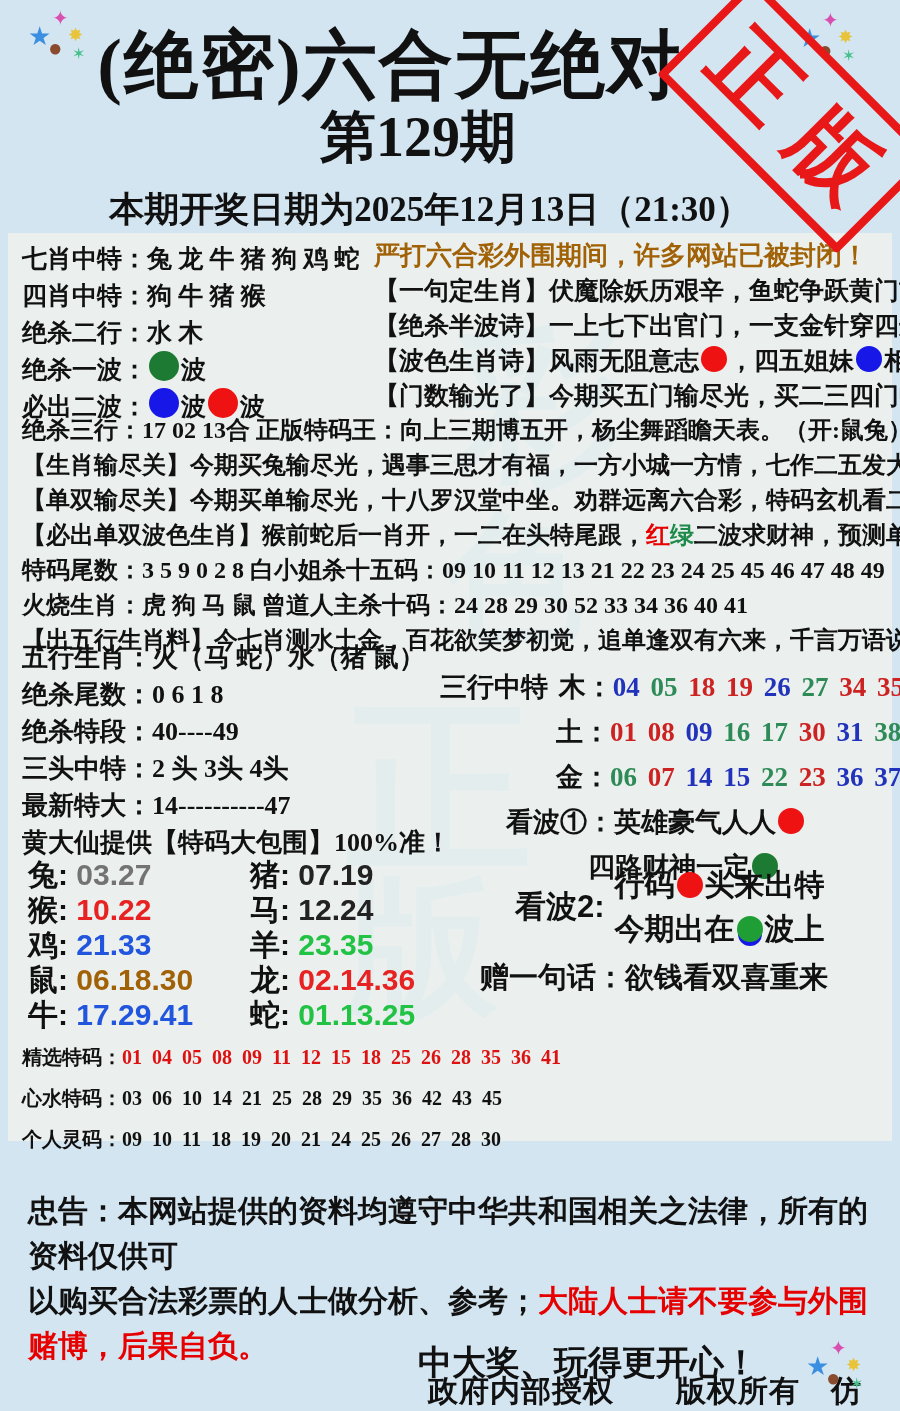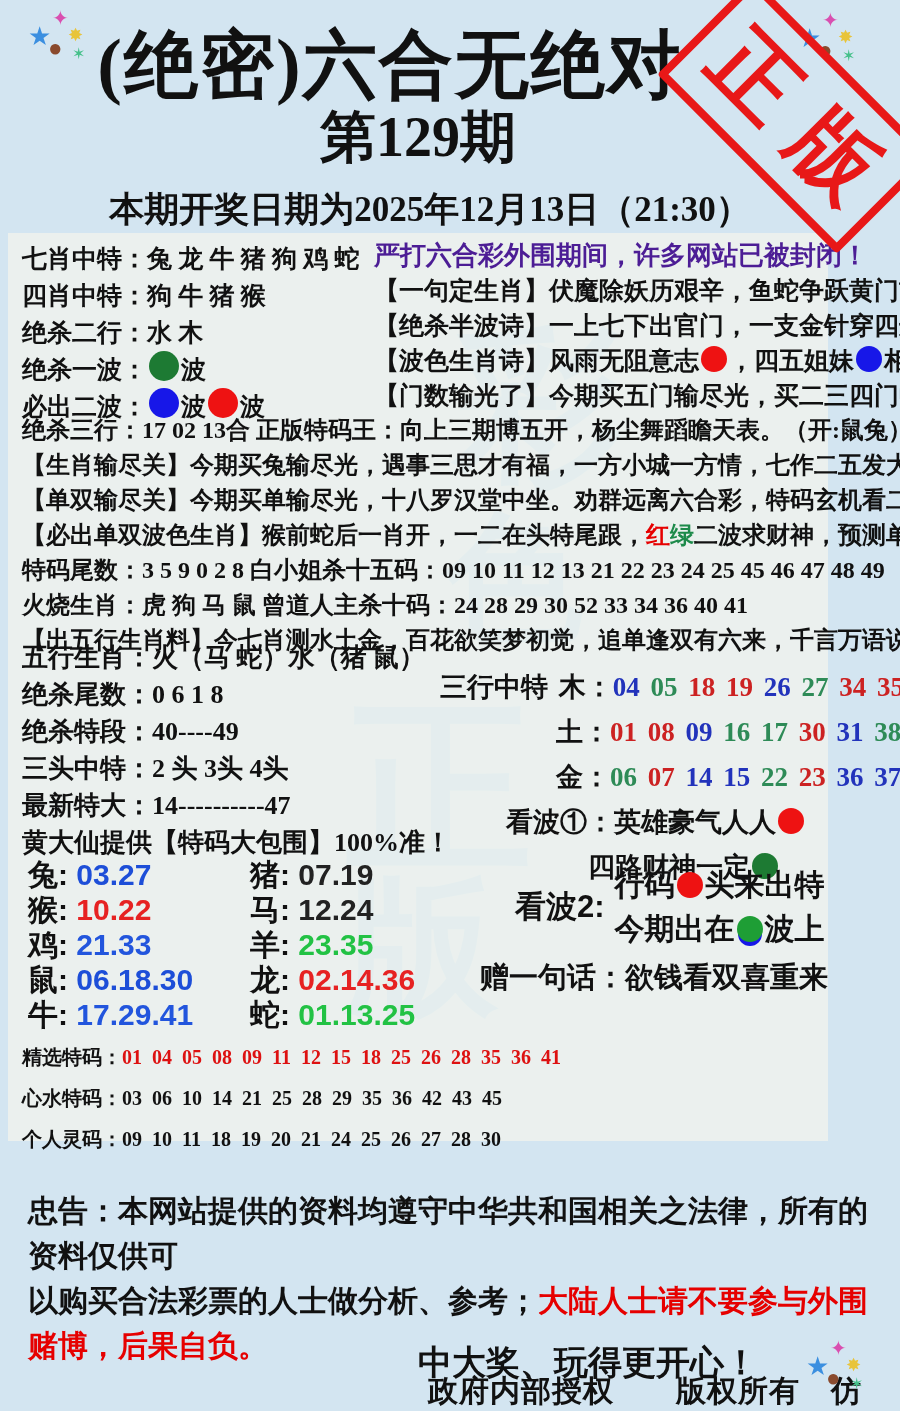--- a/index.html
+++ b/index.html
@@ -12,21 +12,21 @@
   .wm3{left:346px;top:696px;font-size:186px;}
   .wm4{left:346px;top:872px;font-size:152px;}
   
   .title{position:absolute;left:0;top:16px;width:780px;text-align:center;font-size:74px;font-weight:bold;z-index:2;letter-spacing:2px;}
   .issue{position:absolute;left:0;top:100px;width:836px;text-align:center;font-size:56px;font-weight:bold;z-index:2;}
   .date{position:absolute;left:0;top:186px;width:860px;text-align:center;font-size:35px;font-weight:bold;z-index:2;}
   .stamp{position:absolute;left:668px;top:48px;width:238px;height:120px;border:8px solid #e81818;border-radius:4px;
          display:flex;align-items:center;justify-content:center;gap:26px;transform:rotate(45deg);
          z-index:3;color:#e81818;font-size:86px;font-weight:bold;}
   
-  .panel{position:absolute;left:8px;top:233px;width:820px;height:908px;background:rgba(237,241,238,.93);z-index:2;}
+  .panel{position:absolute;left:8px;top:233px;width:884px;height:908px;background:rgba(237,241,238,.93);z-index:2;}
   .row{white-space:nowrap;}
   .lt{position:absolute;left:14px;top:7px;width:360px;font-size:25px;font-weight:bold;line-height:37px;}
   .lt .dot{width:30px;height:30px;}
   .rt{position:absolute;left:366px;top:5px;width:516px;font-size:25px;font-weight:bold;line-height:35px;}
   .warn{color:#e60000;font-size:26px;}
   .fullrows{position:absolute;left:14px;top:180px;width:866px;font-size:24px;font-weight:bold;line-height:35px;}
   .midleft{position:absolute;left:14px;top:406px;width:410px;font-size:26px;font-weight:bold;line-height:37px;}
   .midright{position:absolute;left:432px;top:412px;width:452px;font-size:27px;font-weight:bold;margin-top:20px;}
   .midright .row{line-height:45px;word-spacing:4px;}
   .indent{padding-left:116px;}
@@ -104,21 +104,21 @@
 
     <div class="lt">
       <div class="row"><span>七肖中特：兔 龙 牛 猪 狗 鸡 蛇</span></div>
       <div class="row"><span>四肖中特：狗 牛 猪 猴</span></div>
       <div class="row"><span>绝杀二行：水 木</span></div>
       <div class="row"><span>绝杀一波：</span><span class="dot" style="background: rgb(29, 122, 51);"></span><span>波</span></div>
       <div class="row"><span>必出二波：</span><span class="dot" style="background: rgb(23, 23, 232);"></span><span>波</span><span class="dot" style="background: rgb(238, 18, 18);"></span><span>波</span></div>
     </div>
 
     <div class="rt">
-      <div class="row warn"><span style="color: #4c1d95;">严打六合彩外围期间，许多网站已被封闭！</span></div>
+      <div class="row warn"><span style="color: #a16207;">严打六合彩外围期间，许多网站已被封闭！</span></div>
       <div class="row"><span>【一句定生肖】伏魔除妖历艰辛，鱼蛇争跃黄门前。</span></div>
       <div class="row"><span>【绝杀半波诗】一上七下出官门，一支金针穿四边。</span></div>
       <div class="row"><span>【波色生肖诗】风雨无阻意志</span><span class="dot" style="background: rgb(238, 18, 18);"></span><span>，四五姐妹</span><span class="dot" style="background: rgb(23, 23, 232);"></span><span>相随。</span></div>
       <div class="row"><span>【门数输光了】今期买五门输尽光，买二三四门中。</span></div>
     </div>
 
     <div class="fullrows">
       <div class="row"><span>绝杀三行：17  02  13合    正版特码王：向上三期博五开，杨尘舞蹈瞻天表。（开:鼠兔）</span></div>
       <div class="row"><span>【生肖输尽关】今期买兔输尽光，遇事三思才有福，一方小城一方情，七作二五发大财，（思）</span></div>
       <div class="row"><span>【单双输尽关】今期买单输尽光，十八罗汉堂中坐。劝群远离六合彩，特码玄机看二门，（实）</span></div>
@@ -139,27 +139,27 @@
 
     <div class="midright">
       <div class="row"><span>三行中特 木：</span><span style="color: rgb(34, 51, 187);">04 </span><span style="color: rgb(46, 139, 87);">05 </span><span style="color: rgb(204, 34, 34);">18 </span><span style="color: rgb(204, 34, 34);">19 </span><span style="color: rgb(34, 51, 187);">26 </span><span style="color: rgb(46, 139, 87);">27 </span><span style="color: rgb(204, 34, 34);">34 </span><span style="color: rgb(204, 34, 34);">35 </span></div>
       <div class="row indent"><span>土：</span><span style="color: rgb(204, 34, 34);">01 </span><span style="color: rgb(204, 34, 34);">08 </span><span style="color: rgb(34, 51, 187);">09 </span><span style="color: rgb(46, 139, 87);">16 </span><span style="color: rgb(46, 139, 87);">17 </span><span style="color: rgb(204, 34, 34);">30 </span><span style="color: rgb(34, 51, 187);">31 </span><span style="color: rgb(46, 139, 87);">38 </span></div>
       <div class="row indent"><span>金：</span><span style="color: rgb(46, 139, 87);">06 </span><span style="color: rgb(204, 34, 34);">07 </span><span style="color: rgb(34, 51, 187);">14 </span><span style="color: rgb(34, 51, 187);">15 </span><span style="color: rgb(46, 139, 87);">22 </span><span style="color: rgb(204, 34, 34);">23 </span><span style="color: rgb(34, 51, 187);">36 </span><span style="color: rgb(34, 51, 187);">37 </span></div>
       <div class="row wave1a"><span>看波①：英雄豪气人人</span><span class="dot" style="background: rgb(238, 18, 18);"></span></div>
       <div class="row wave1b"><span>四路财神一定</span><span class="dot" style="background: rgb(29, 122, 51);"></span></div>
     </div>
 
     <div class="zodiac">
-      <div><span>兔: </span><span style="color: #1d4ed8;">03.27</span></div>
+      <div><span>兔: </span><span style="color: #737373;">03.27</span></div>
       <div><span>猪: </span><span style="color: rgb(34, 34, 34);">07.19</span></div>
       <div><span>猴: </span><span style="color: rgb(230, 34, 34);">10.22</span></div>
       <div><span>马: </span><span style="color: rgb(34, 34, 34);">12.24</span></div>
       <div><span>鸡: </span><span style="color: rgb(34, 85, 221);">21.33</span></div>
       <div><span>羊: </span><span style="color: rgb(34, 194, 68);">23.35</span></div>
-      <div><span>鼠: </span><span style="color: #1d4ed8;">06.18.30</span></div>
+      <div><span>鼠: </span><span style="color: #a16207;">06.18.30</span></div>
       <div><span>龙: </span><span style="color: rgb(230, 34, 34);">02.14.36</span></div>
       <div><span>牛: </span><span style="color: rgb(34, 85, 221); margin-top: 44px;">17.29.41</span></div>
       <div><span>蛇: </span><span style="color: rgb(34, 194, 68);">01.13.25</span></div>
     </div>
 
     <div class="wave2">
       <span class="w2label">看波2:</span>
       <div class="w2lines">
         <div><span>行码</span><span class="dot" style="background: rgb(238, 18, 18);"></span><span>头来出特</span></div>
         <div><span>今期出在</span><span class="dot" style="background: rgb(30, 158, 53); box-shadow: rgb(23, 23, 232) 0px 5px 0px -1px;"></span><span>波上</span></div>

